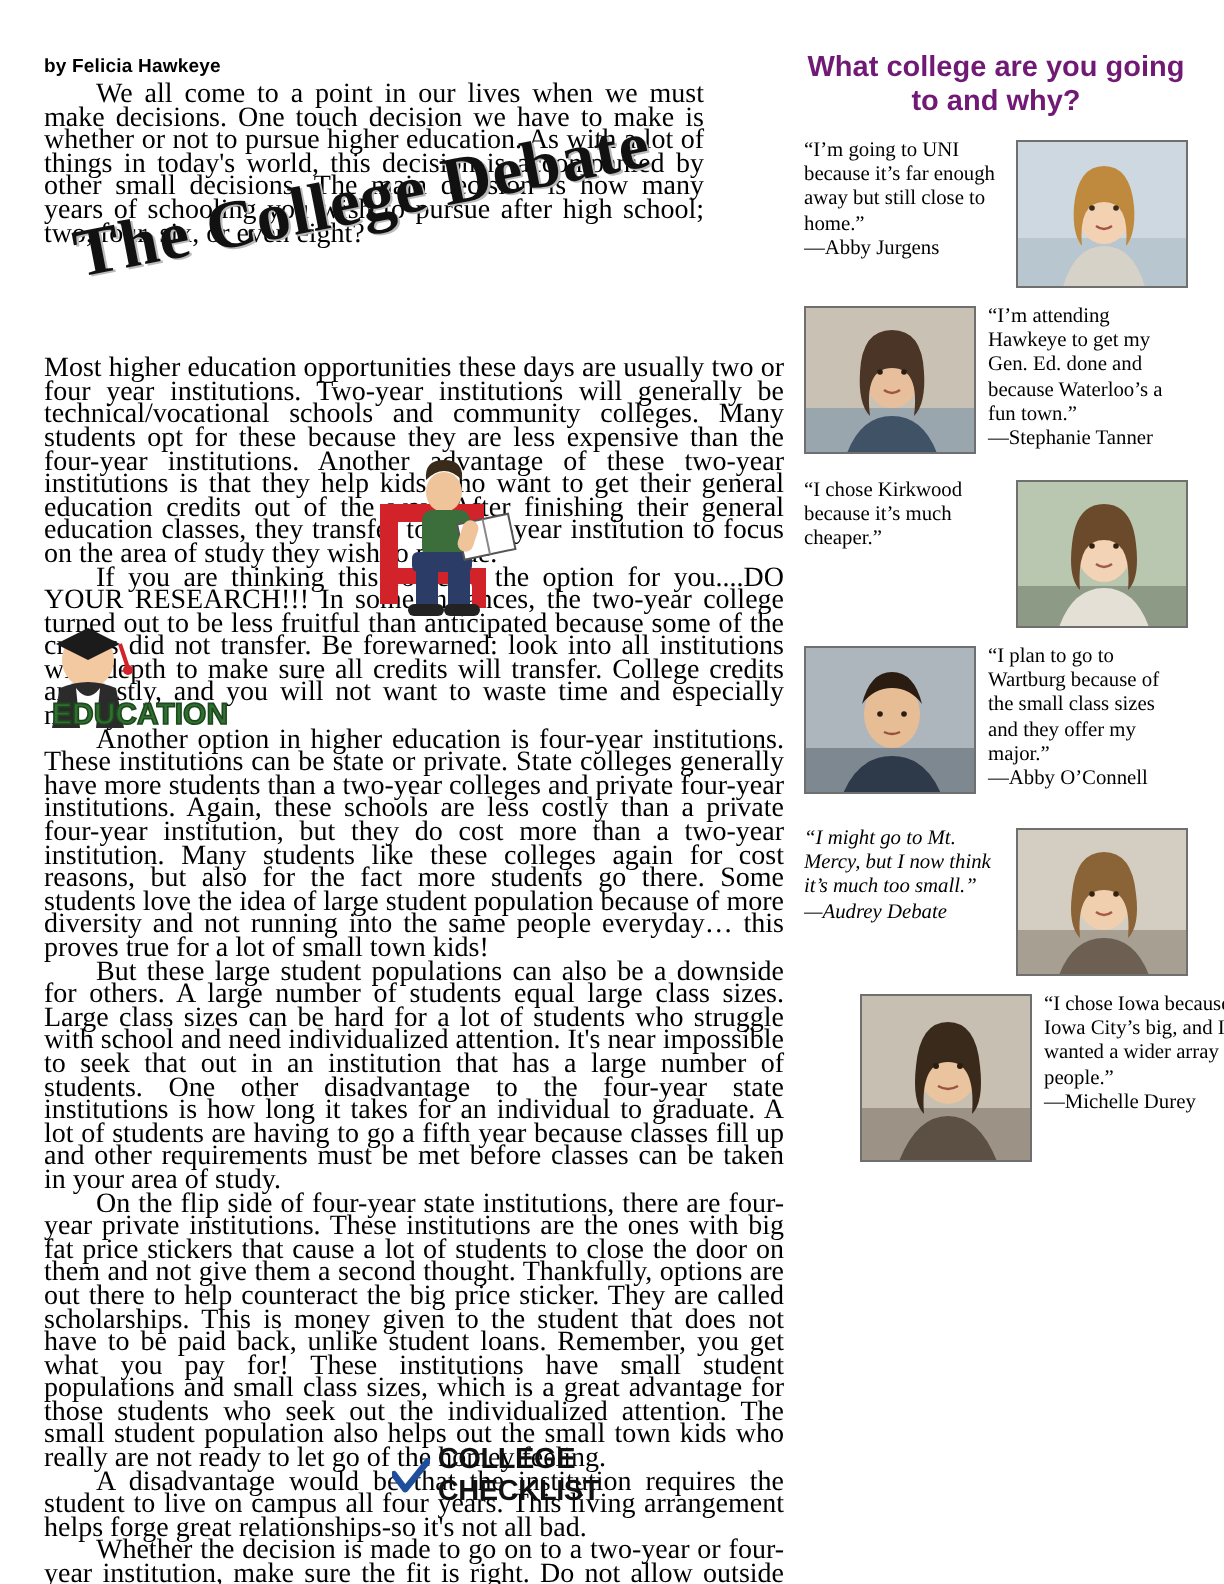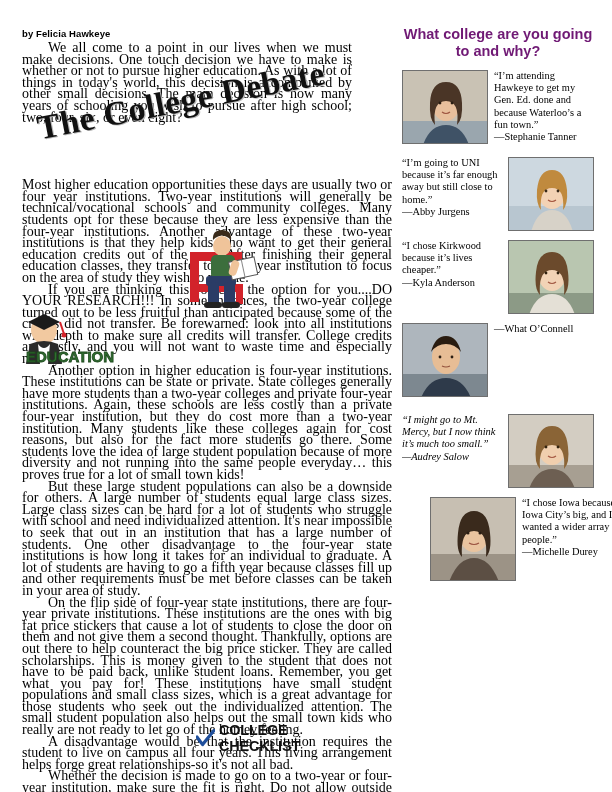--- a/index.html
+++ b/index.html
@@ -231,20 +231,40 @@
   <div class="checklist">
     <svg width="20" height="18" viewBox="0 0 20 18" xmlns="http://www.w3.org/2000/svg">
       <path d="M1 8 L7 16 L19 1" stroke="#1f4f9c" stroke-width="3.4" fill="none" stroke-linecap="round" stroke-linejoin="round"></path>
     </svg>
     <span class="cl-text">COLLEGE CHECKLIST</span>
   </div>
 
   <div class="sidebar">
     <h1 class="sidebar-title">What college are you going to and why?</h1>
 
+    <div class="quote-block q-right" style="min-height:76px;">
+      <div class="photo">
+        <svg class="ph-bg" width="86" height="74" viewBox="0 0 86 74" xmlns="http://www.w3.org/2000/svg">
+          <rect width="86" height="74" fill="#cdd8e0"></rect>
+          <rect y="48" width="86" height="26" fill="#b8c6d0"></rect>
+          <path d="M22 74 q6 -22 21 -22 q15 0 21 22 z" fill="#d7d2c8"></path>
+          <ellipse cx="43" cy="34" rx="14" ry="17" fill="#f3d2b4"></ellipse>
+          <path d="M28 32 q2 -20 15 -20 q13 0 15 20 q1 14 -4 20 q2 -22 -11 -22 q-13 0 -11 22 q-5 -6 -4 -20z" fill="#c08a3e"></path>
+          <circle cx="37" cy="33" r="1.4" fill="#3a2a1a"></circle>
+          <circle cx="49" cy="33" r="1.4" fill="#3a2a1a"></circle>
+          <path d="M39 42 q4 3 8 0" stroke="#a4553f" stroke-width="1.2" fill="none"></path>
+        </svg>
+      </div>
+      <div class="qbody">
+        <div class="qtext">“I’m going to UNI because it’s far enough away but still close to home.”</div>
+        <div class="qattrib">—Abby Jurgens</div>
+      </div>
+      <div class="clear"></div>
+    </div>
+
     <div class="quote-block q-left" style="min-height:80px;">
       <div class="photo">
         <svg class="ph-bg" width="86" height="74" viewBox="0 0 86 74" xmlns="http://www.w3.org/2000/svg">
           <rect width="86" height="74" fill="#c9c2b4"></rect>
           <rect y="50" width="86" height="24" fill="#9aa6ae"></rect>
           <path d="M20 74 q7 -20 23 -20 q16 0 23 20 z" fill="#3f5266"></path>
           <ellipse cx="43" cy="33" rx="14" ry="17" fill="#e8bf9c"></ellipse>
           <path d="M27 32 q1 -21 16 -21 q15 0 16 21 q1 16 -5 22 q3 -24 -11 -24 q-14 0 -11 24 q-6 -6 -5 -22z" fill="#4a3526"></path>
           <circle cx="37" cy="32" r="1.4" fill="#2a1d12"></circle>
           <circle cx="49" cy="32" r="1.4" fill="#2a1d12"></circle>
@@ -254,92 +274,72 @@
       <div class="qbody">
         <div class="qtext">“I’m attending Hawkeye to get my Gen. Ed. done and because Waterloo’s a fun town.”</div>
         <div class="qattrib">—Stephanie Tanner</div>
       </div>
       <div class="clear"></div>
     </div>
 
     <div class="quote-block q-right" style="min-height:76px;">
       <div class="photo">
         <svg class="ph-bg" width="86" height="74" viewBox="0 0 86 74" xmlns="http://www.w3.org/2000/svg">
-          <rect width="86" height="74" fill="#cdd8e0"></rect>
-          <rect y="48" width="86" height="26" fill="#b8c6d0"></rect>
-          <path d="M22 74 q6 -22 21 -22 q15 0 21 22 z" fill="#d7d2c8"></path>
-          <ellipse cx="43" cy="34" rx="14" ry="17" fill="#f3d2b4"></ellipse>
-          <path d="M28 32 q2 -20 15 -20 q13 0 15 20 q1 14 -4 20 q2 -22 -11 -22 q-13 0 -11 22 q-5 -6 -4 -20z" fill="#c08a3e"></path>
-          <circle cx="37" cy="33" r="1.4" fill="#3a2a1a"></circle>
-          <circle cx="49" cy="33" r="1.4" fill="#3a2a1a"></circle>
-          <path d="M39 42 q4 3 8 0" stroke="#a4553f" stroke-width="1.2" fill="none"></path>
-        </svg>
-      </div>
-      <div class="qbody">
-        <div class="qtext">“I’m going to UNI because it’s far enough away but still close to home.”</div>
-        <div class="qattrib">—Abby Jurgens</div>
-      </div>
-      <div class="clear"></div>
-    </div>
-
-    <div class="quote-block q-right" style="min-height:76px;">
-      <div class="photo">
-        <svg class="ph-bg" width="86" height="74" viewBox="0 0 86 74" xmlns="http://www.w3.org/2000/svg">
           <rect width="86" height="74" fill="#b9c6b0"></rect>
           <rect y="52" width="86" height="22" fill="#8c9a86"></rect>
           <path d="M20 74 q7 -21 23 -21 q16 0 23 21 z" fill="#e4e0d6"></path>
           <ellipse cx="43" cy="33" rx="14" ry="17" fill="#f2d3b6"></ellipse>
           <path d="M27 31 q2 -20 16 -20 q14 0 16 20 q2 17 -4 23 q2 -25 -12 -25 q-14 0 -12 25 q-6 -6 -4 -23z" fill="#6b4a2c"></path>
           <circle cx="37" cy="32" r="1.4" fill="#31220f"></circle>
           <circle cx="49" cy="32" r="1.4" fill="#31220f"></circle>
           <path d="M39 41 q4 3 8 0" stroke="#a25943" stroke-width="1.2" fill="none"></path>
         </svg>
       </div>
       <div class="qbody">
-        <div class="qtext">“I chose Kirkwood because it’s lives cheaper.”</div>
-        <div class="qattrib">—Kyla Anderson</div>
+        <div class="qtext">“I chose Kirkwood because it’s much cheaper.”</div>
       </div>
       <div class="clear"></div>
     </div>
 
     <div class="quote-block q-left" style="min-height:84px;">
       <div class="photo">
         <svg class="ph-bg" width="86" height="74" viewBox="0 0 86 74" xmlns="http://www.w3.org/2000/svg">
           <rect width="86" height="74" fill="#aeb6bd"></rect>
           <rect y="50" width="86" height="24" fill="#7d8890"></rect>
           <path d="M18 74 q8 -20 25 -20 q17 0 25 20 z" fill="#2e3a4a"></path>
           <ellipse cx="43" cy="33" rx="14" ry="17" fill="#e7bd95"></ellipse>
           <path d="M28 28 q4 -16 15 -16 q11 0 15 16 q-6 -8 -15 -8 q-9 0 -15 8z" fill="#2a1c10"></path>
           <circle cx="37" cy="33" r="1.4" fill="#2a1d12"></circle>
           <circle cx="49" cy="33" r="1.4" fill="#2a1d12"></circle>
           <path d="M39 42 q4 2 8 0" stroke="#92513c" stroke-width="1.2" fill="none"></path>
         </svg>
       </div>
       <div class="qbody">
-        <div class="qattrib">—What O’Connell</div>
+        <div class="qtext">“I plan to go to Wartburg because of the small class sizes and they offer my major.”</div>
+        <div class="qattrib">—Abby O’Connell</div>
       </div>
       <div class="clear"></div>
     </div>
 
     <div class="quote-block q-right" style="min-height:76px;font-style:italic;">
       <div class="photo">
         <svg class="ph-bg" width="86" height="74" viewBox="0 0 86 74" xmlns="http://www.w3.org/2000/svg">
           <rect width="86" height="74" fill="#d3cdc2"></rect>
           <rect y="50" width="86" height="24" fill="#a79f92"></rect>
           <path d="M20 74 q7 -20 23 -20 q16 0 23 20 z" fill="#6d5f52"></path>
           <ellipse cx="43" cy="33" rx="14" ry="17" fill="#f0cfae"></ellipse>
           <path d="M27 32 q2 -21 16 -21 q14 0 16 21 q2 16 -4 22 q2 -24 -12 -24 q-14 0 -12 24 q-6 -6 -4 -22z" fill="#8a6436"></path>
           <circle cx="37" cy="32" r="1.4" fill="#33230f"></circle>
           <circle cx="49" cy="32" r="1.4" fill="#33230f"></circle>
           <path d="M39 41 q4 3 8 0" stroke="#a55a44" stroke-width="1.2" fill="none"></path>
         </svg>
       </div>
       <div class="qbody">
         <div class="qtext">“I might go to Mt. Mercy, but I now think it’s much too small.”</div>
-        <div class="qattrib">—Audrey Salow</div>
+        <div class="qattrib">—Audrey Debate</div>
       </div>
       <div class="clear"></div>
     </div>
 
     <div class="quote-block q-left" style="min-height:90px;margin-left:28px;">
       <div class="photo" style="height:84px;">
         <svg class="ph-bg" width="86" height="84" viewBox="0 0 86 84" xmlns="http://www.w3.org/2000/svg">
           <rect width="86" height="84" fill="#c7bfb2"></rect>
           <rect y="56" width="86" height="28" fill="#9c9386"></rect>
           <path d="M18 84 q9 -24 25 -24 q16 0 25 24 z" fill="#5c4f44"></path>

